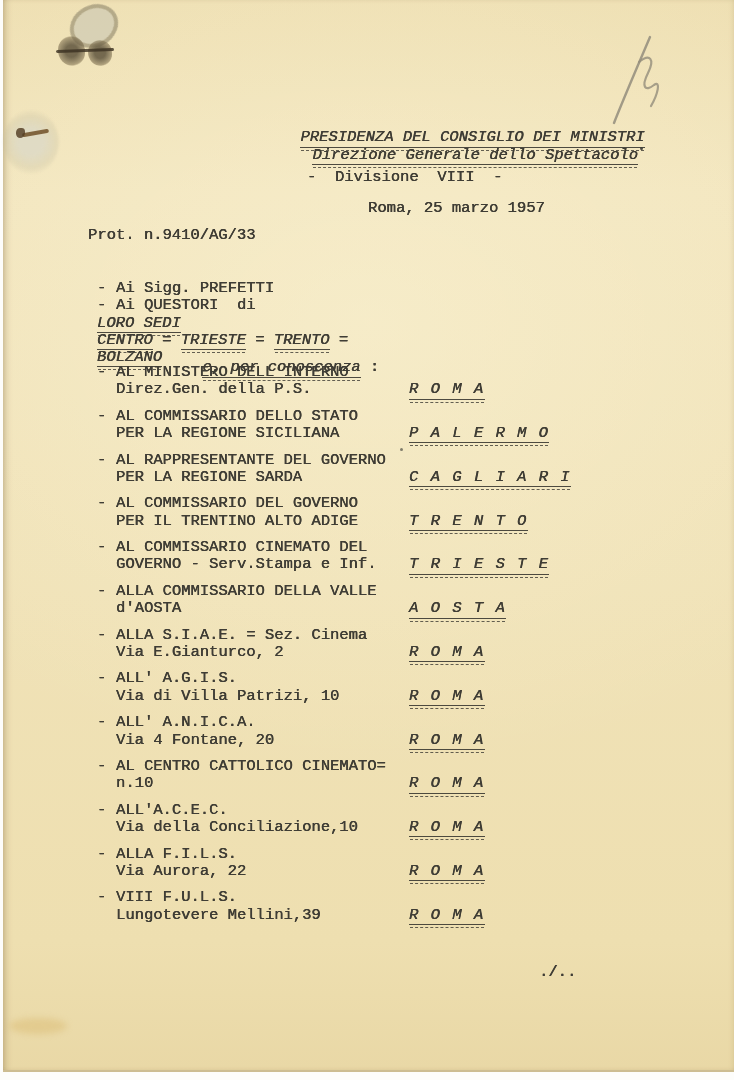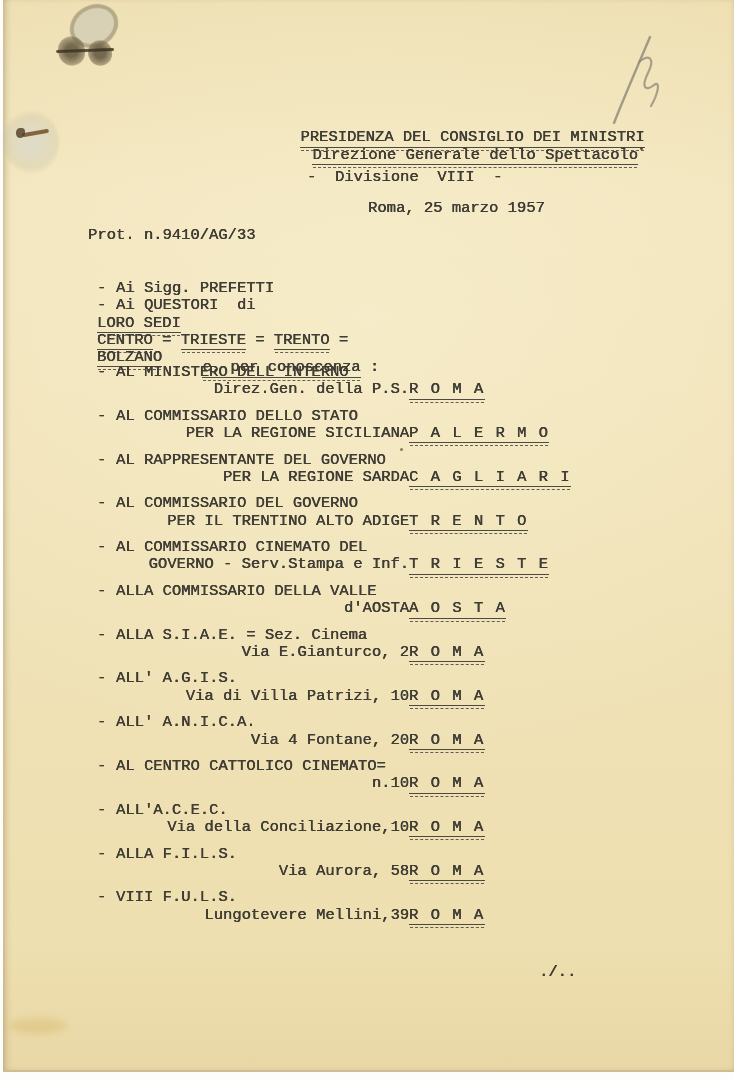--- a/index.html
+++ b/index.html
@@ -9,23 +9,23 @@
          background:
            radial-gradient(120% 60% at 50% 30%, rgba(255,250,225,.35), rgba(255,250,225,0) 70%),
            linear-gradient(180deg,#eedfb2 0%,#f2e5bd 18%,#f0e2b7 55%,#eedfb0 88%,#e9d8a6 100%);
          border-bottom:2px solid #cdbd92;
          box-shadow:inset 6px 0 9px -6px rgba(110,90,50,.55), inset -3px 0 6px -4px rgba(110,90,50,.25);}
   .doc{position:absolute;inset:0;color:#3f3d35;font-size:15.5px;line-height:17.3px;
        text-shadow:0.35px 0 currentColor, 0 0 0.6px rgba(63,61,53,.55);}
   .abs{position:absolute;white-space:pre;}
   .line{white-space:pre;}
   .dash{display:inline-block;width:19px;}
-  .cont{padding-left:19px;text-align:right;}
+  .cont{padding-left:19px;}
   
-  .u{position:relative;display:inline-block;}
+  .u{position:relative;display:inline-block;font-style:italic;}
   .u::before{content:"";position:absolute;left:0;right:0;bottom:-1px;
              border-bottom:1.4px solid rgba(62,60,52,.92);}
   .u::after{content:"";position:absolute;left:1px;right:1px;bottom:-4px;
             border-bottom:1.7px dashed rgba(62,60,52,.8);}
   .addr{display:flex;flex-direction:column;}
   .ml{width:323px;}
   .row{display:flex;margin-bottom:9.2px;}
   .left{width:312px;}
   .city{align-self:flex-end;white-space:pre;letter-spacing:1.5px;}
   
@@ -169,21 +169,21 @@
           <div class="row">
             <div class="left">
               <div class="line"><span class="dash">-</span><span>ALL'A.C.E.C.</span></div>
               <div class="line cont"><span>Via della Conciliazione,10</span></div>
             </div>
             <div class="city u">R O M A</div>
           </div>
           <div class="row">
             <div class="left">
               <div class="line"><span class="dash">-</span><span>ALLA F.I.L.S.</span></div>
-              <div class="line cont"><span>Via Aurora, 58</span></div>
+              <div class="line cont"><span>Via Aurora, 22</span></div>
             </div>
             <div class="city u">R O M A</div>
           </div>
           <div class="row">
             <div class="left">
               <div class="line"><span class="dash">-</span><span>VIII F.U.L.S.</span></div>
               <div class="line cont"><span>Lungotevere Mellini,39</span></div>
             </div>
             <div class="city u">R O M A</div>
           </div>

